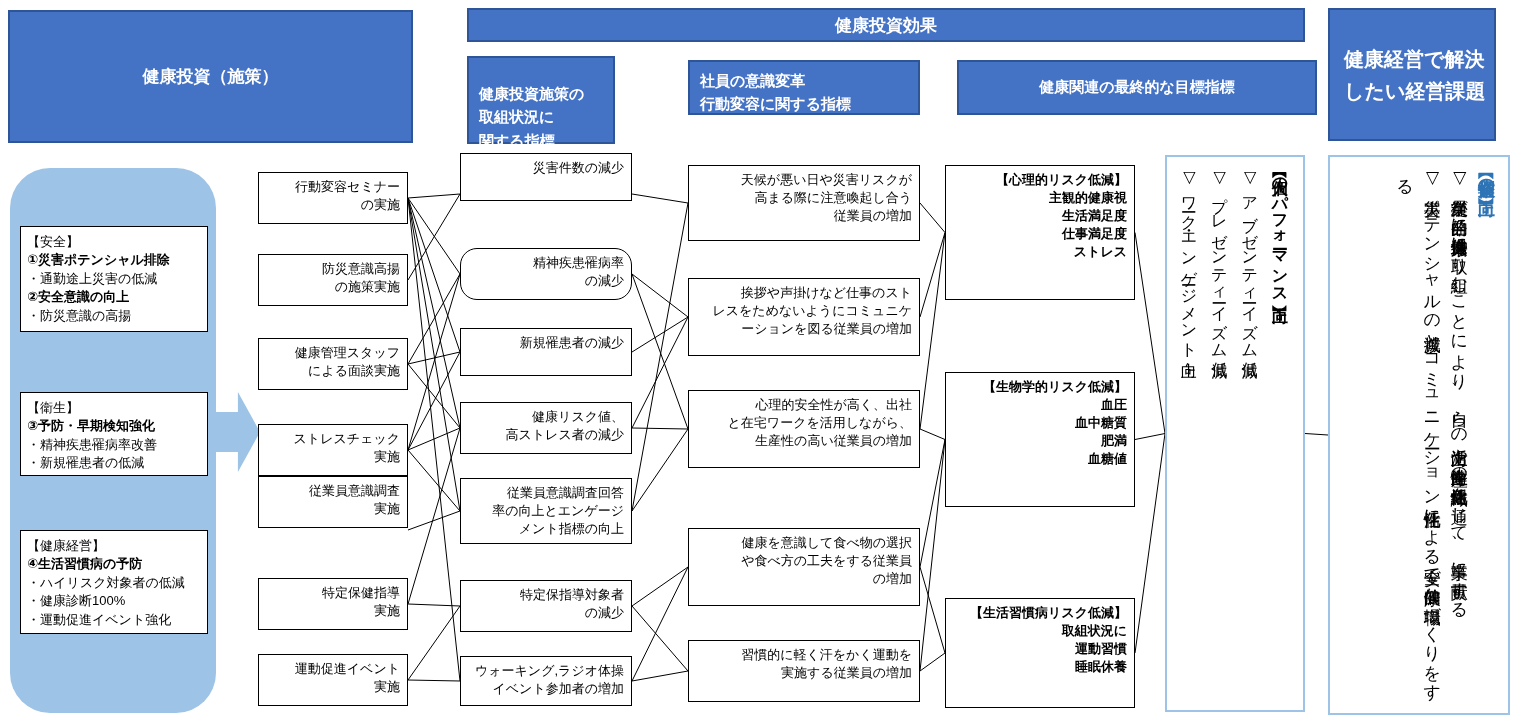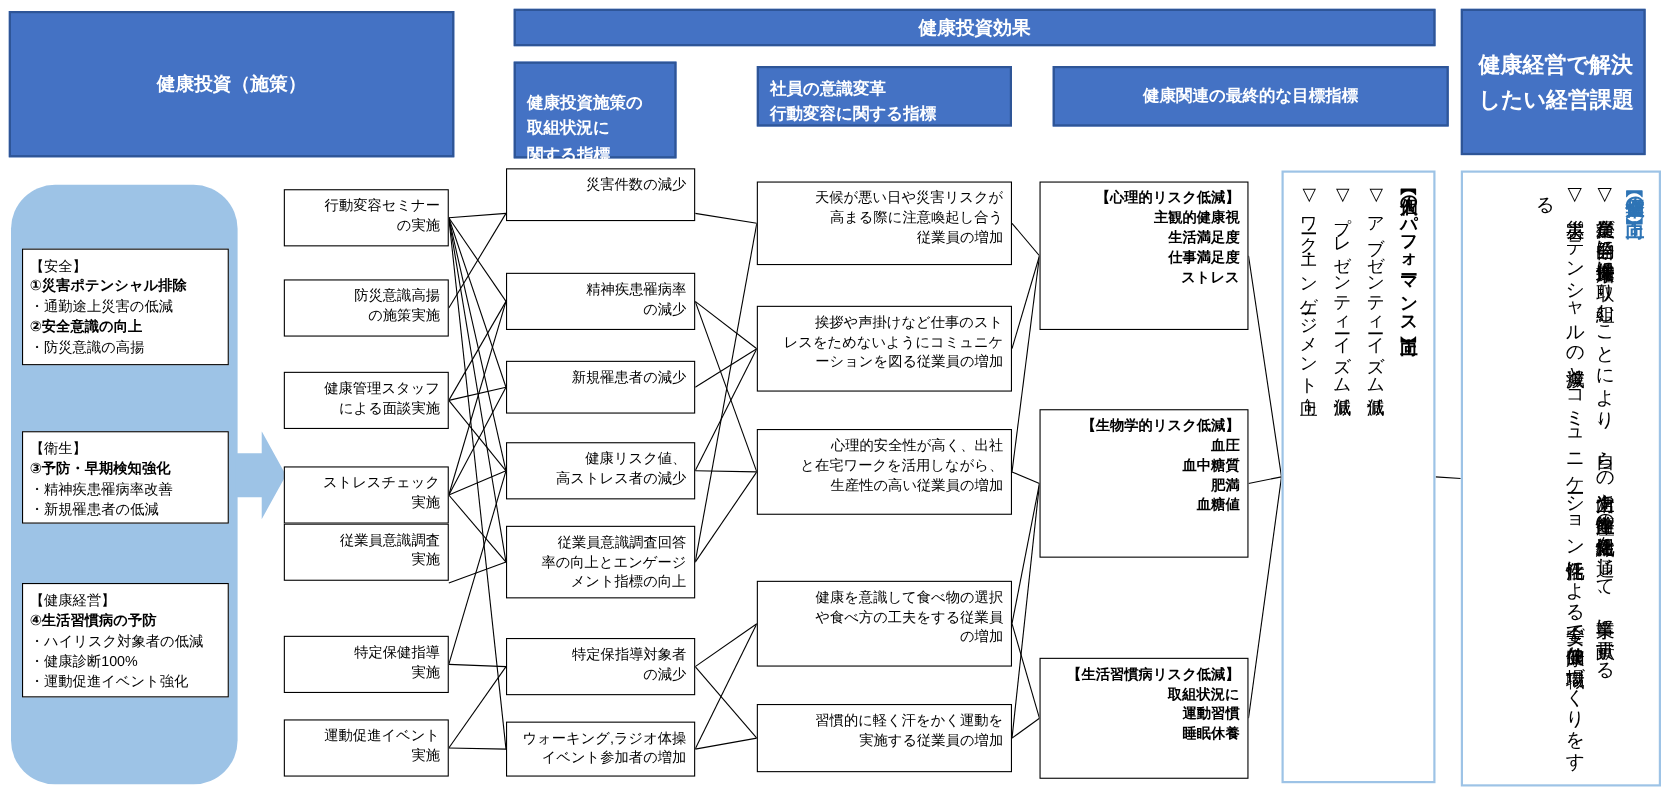--- a/index.html
+++ b/index.html
@@ -63,21 +63,21 @@
     white-space: pre-line; font-size: 13px; line-height: 1.38;
     padding: 5px 7px; z-index: 2; text-align: right;
   }
   .m { left: 258px; width: 150px; }
   #m1 { top: 172px; height: 52px; } #m2 { top: 254px; height: 52px; }
   #m3 { top: 338px; height: 52px; } #m4 { top: 424px; height: 52px; }
   #m5 { top: 476px; height: 52px; } #m6 { top: 578px; height: 52px; }
   #m7 { top: 654px; height: 52px; }
 
   .i { left: 460px; width: 172px; }
-  #i1 { top: 153px; height: 48px; } #i2 { top: 248px; height: 52px; }
+  #i1 { top: 153px; height: 48px; } #i2 { top: 248px; height: 52px; border-radius: 17px; }
   #i3 { top: 328px; height: 48px; } #i4 { top: 402px; height: 52px; }
   #i5 { top: 478px; height: 66px; } #i6 { top: 580px; height: 52px; }
   #i7 { top: 656px; height: 50px; }
 
   .bh { left: 688px; width: 232px; }
   #b1 { top: 165px; height: 76px; } #b2 { top: 278px; height: 78px; }
   #b3 { top: 390px; height: 78px; } #b4 { top: 528px; height: 78px; padding-left: 28px; }
   #b5 { top: 640px; height: 62px; }
 
   .t { left: 945px; width: 190px; font-weight: bold; }

